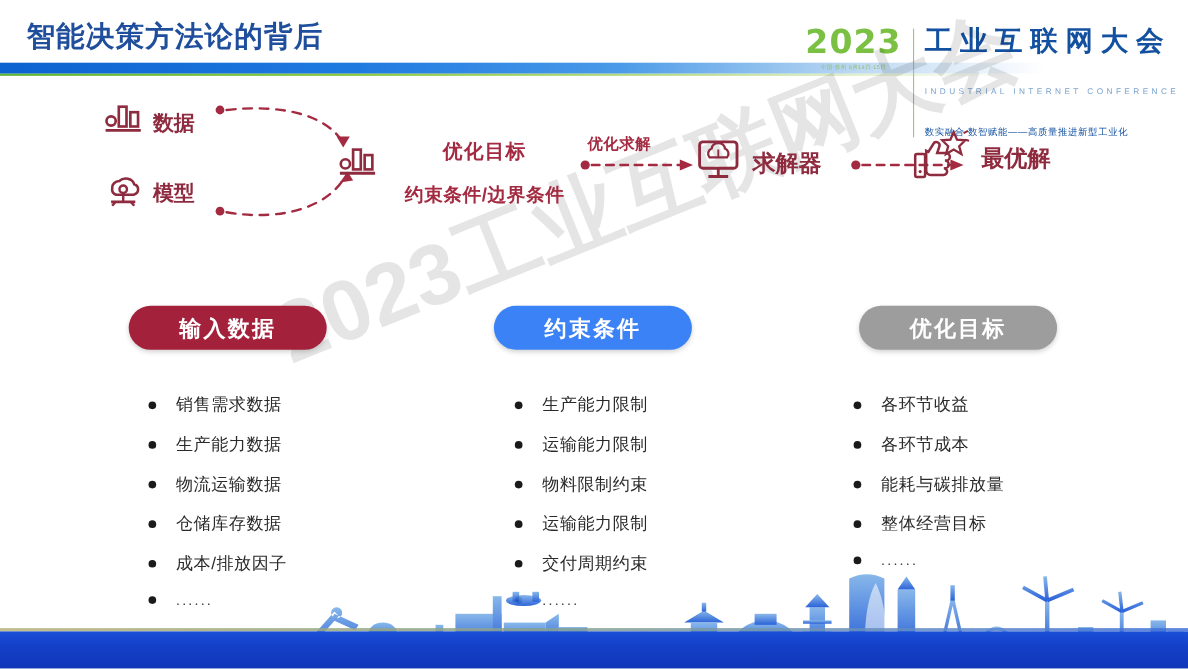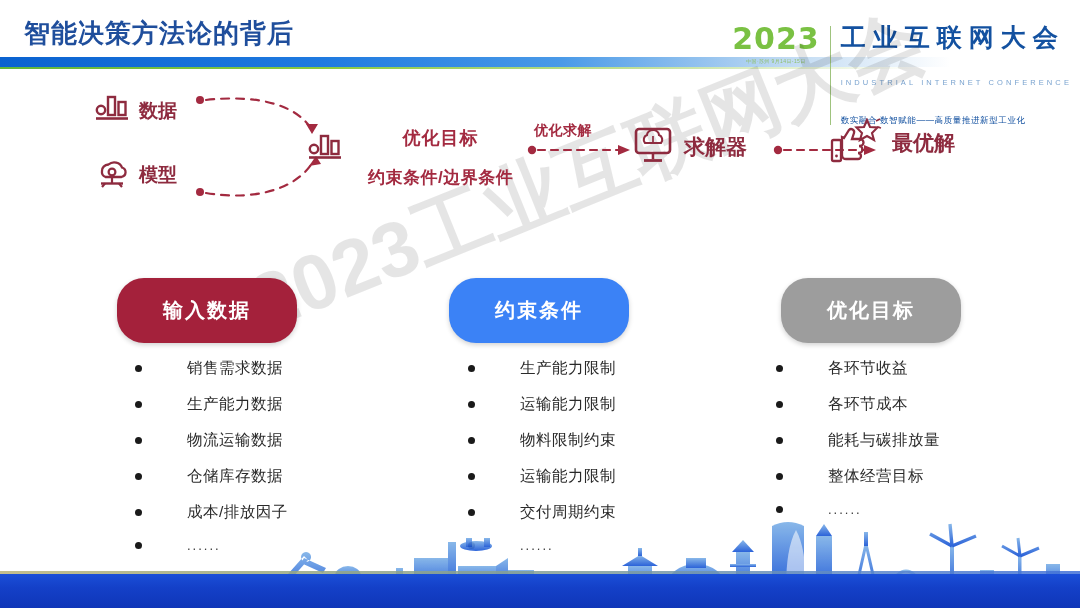--- a/index.html
+++ b/index.html
@@ -68,35 +68,35 @@
   .opt-block{position:absolute;left:368px;top:48px;text-align:center;}
   .opt-goal{font-size:18px;font-weight:700;color:#a32a40;letter-spacing:1px;}
   .opt-cons{font-size:17px;font-weight:700;color:#a32a40;letter-spacing:.5px;margin-top:16px;}
   .arrow-label{
     position:absolute;left:534px;top:44px;
     font-size:14px;font-weight:700;color:#a32a40;letter-spacing:.5px;
   }
 
   
   .pill{
-    position:absolute;height:65px;border-radius:27px;
+    position:absolute;height:40px;border-radius:27px;
     display:flex;align-items:center;justify-content:center;
     color:#fff;font-size:20px;font-weight:700;letter-spacing:2px;
     box-shadow:0 2px 5px rgba(0,0,0,.18);
   }
   .pill-red{left:117px;top:278px;width:180px;background:#a4213b;}
   .pill-dark{left:449px;top:278px;width:180px;background:#3b82f6;}
   .pill-gray{left:781px;top:278px;width:180px;background:#9d9d9d;}
 
   
   .col{position:absolute;top:358px;}
   .col1{left:135px;}
   .col2{left:468px;}
   .col3{left:776px;}
-  .bullet{display:flex;align-items:center;margin-bottom:15px;gap:27px;}
+  .bullet{display:flex;align-items:center;margin-bottom:15px;}
   .dot{
     width:7px;height:7px;border-radius:50%;background:#1a1a1a;
     margin-right:18px;flex:none;
   }
   .btxt{font-size:15.5px;color:#2a2a2a;white-space:nowrap;letter-spacing:.5px;}
   .btxt.dots{letter-spacing:2px;color:#3a3a3a;font-size:13px;}
 
   
   .city-wrap{position:absolute;left:0;bottom:0;width:1080px;height:90px;}
   .water{

